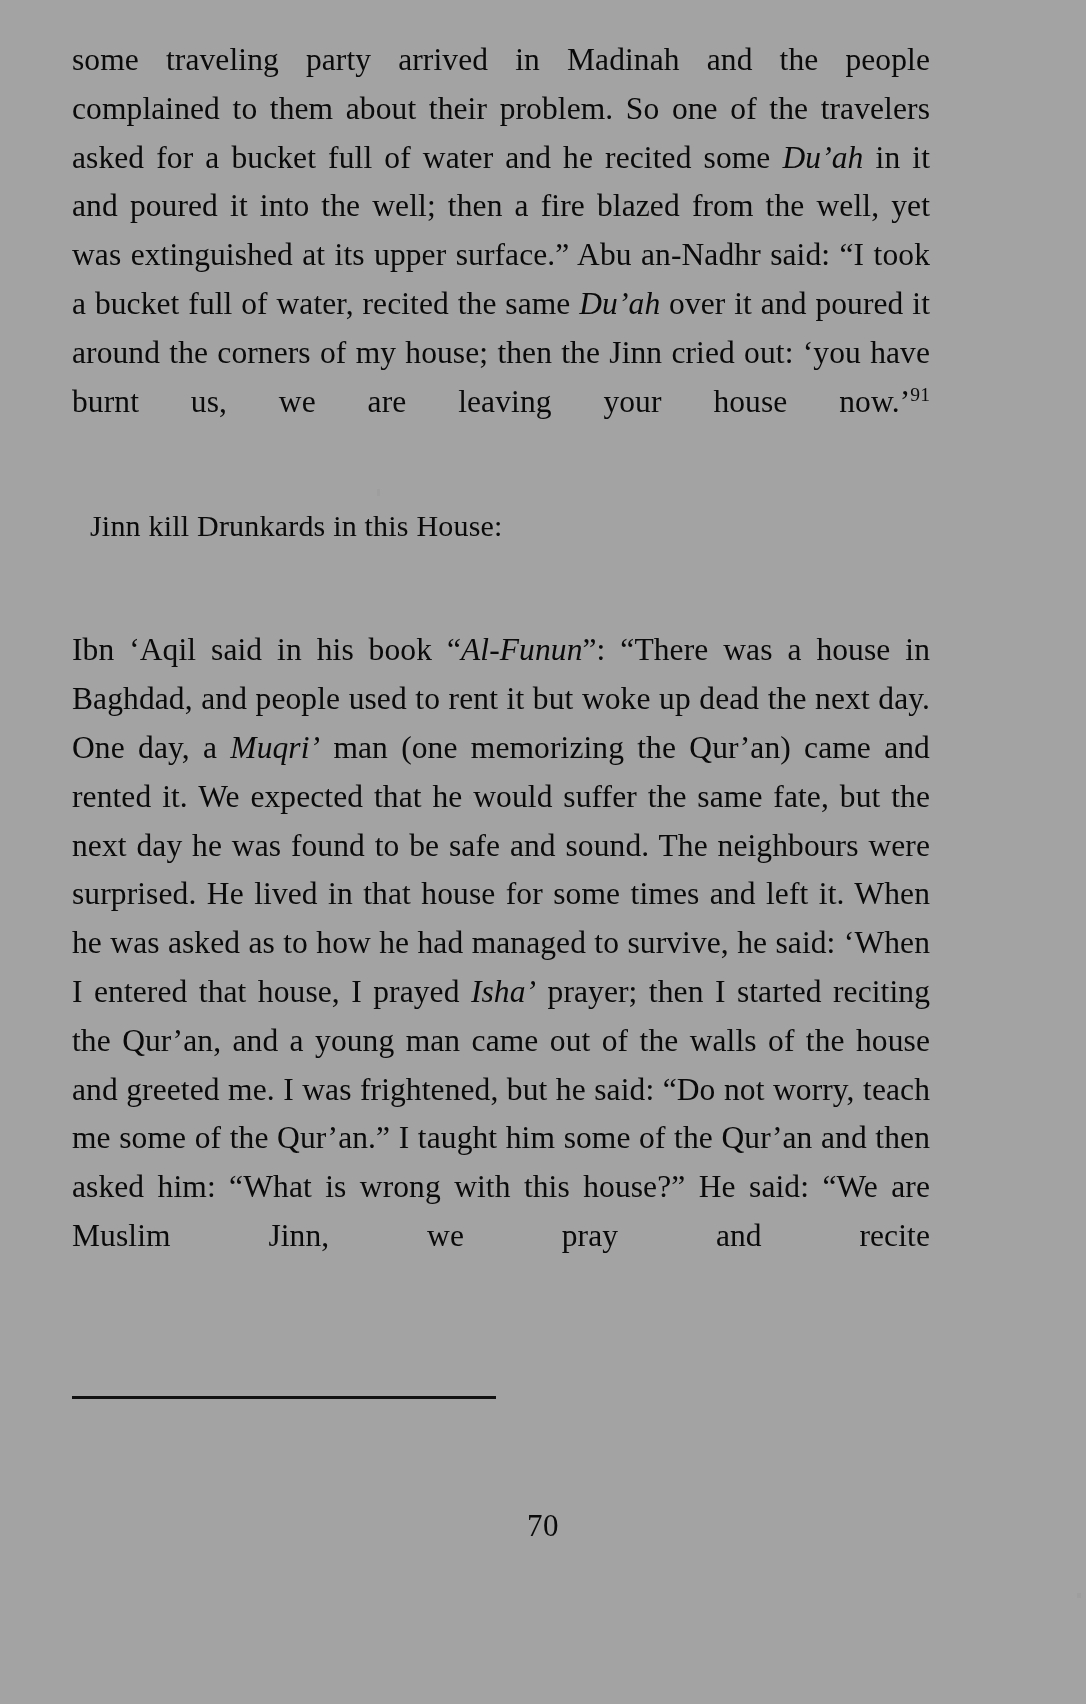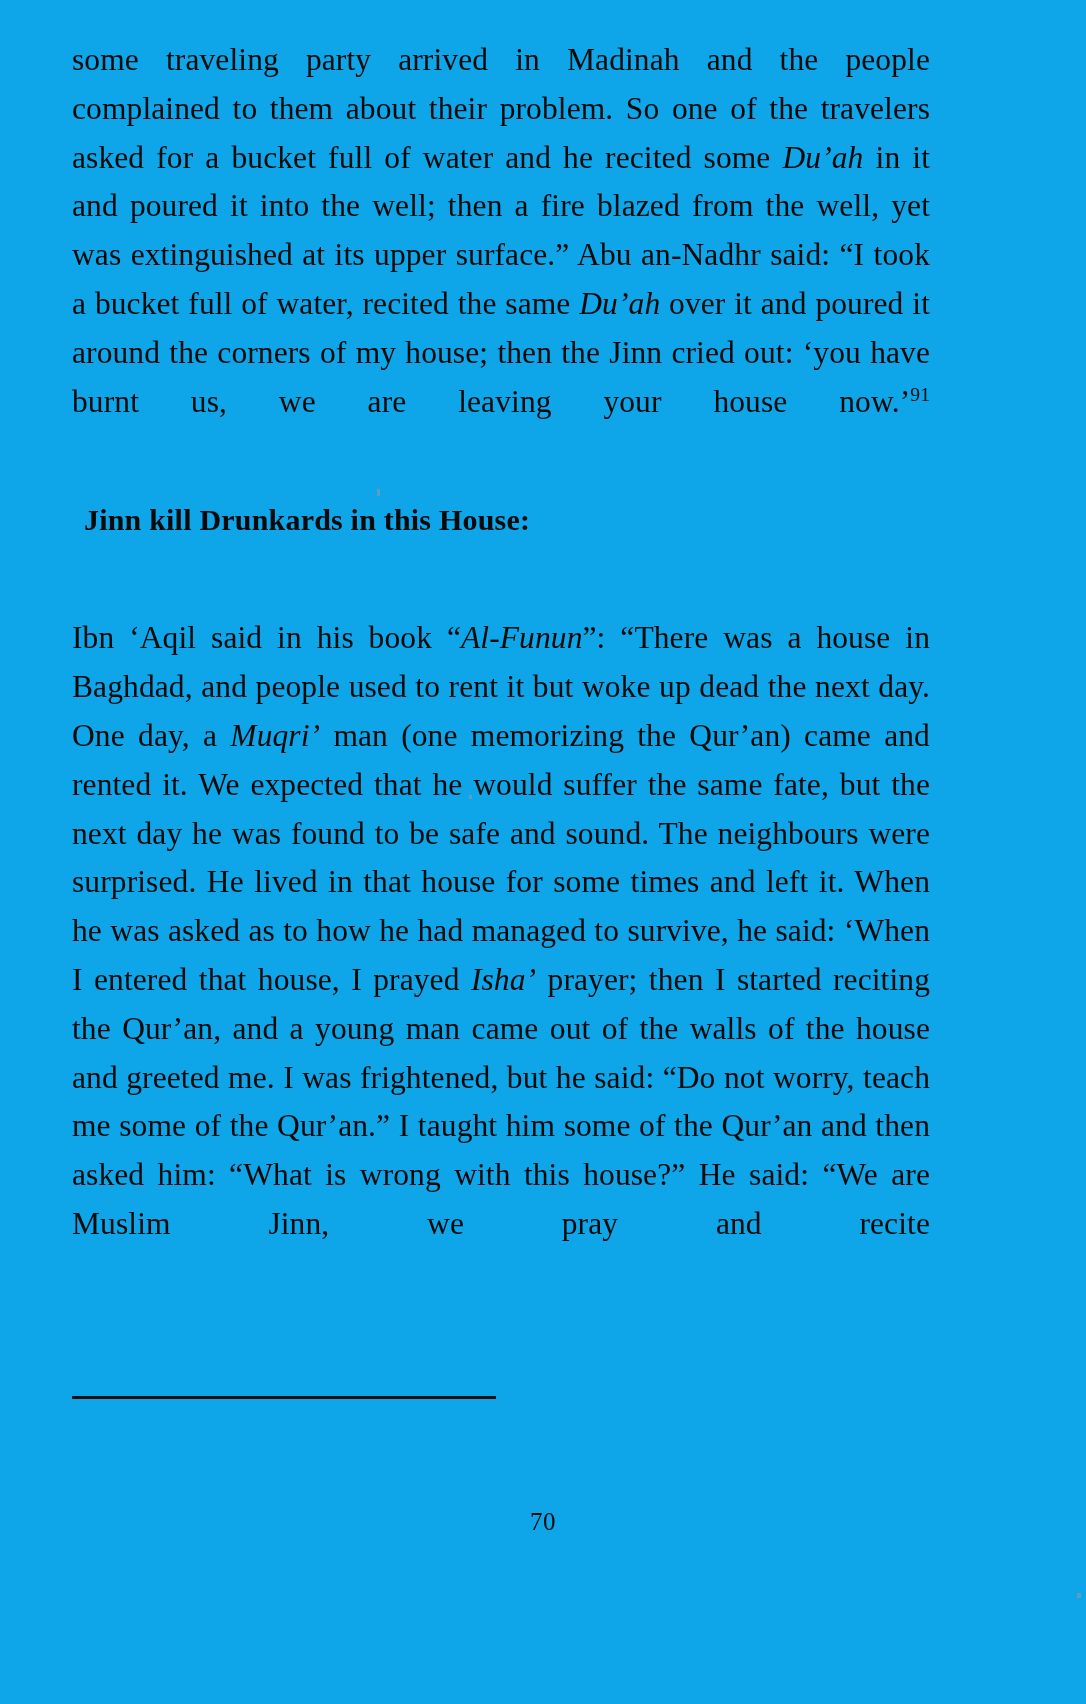--- a/index.html
+++ b/index.html
@@ -14,21 +14,21 @@
     color: #0a0a0a;
     position: relative;
     overflow: hidden;
   }
   .page {
     position: absolute;
     left: 0;
     top: 0;
     width: 1086px;
     height: 1704px;
-    background: #0ea5e9;
+    background: #a3a3a3;
   }
   .content {
     position: absolute;
     left: 72px;
     top: 36px;
     width: 858px;
   }
   p.body-par {
     margin: 0;
     font-size: 31.5px;
@@ -36,23 +36,23 @@
     text-align: justify;
     text-justify: inter-word;
     letter-spacing: 0.1px;
     word-spacing: 0.2px;
     hyphens: none;
   }
   p.body-par.last-line-full {
     text-align-last: justify;
   }
   .sec-heading {
-    margin: 12px;
+    margin: 18px;
     font-size: 30px;
-    font-weight: bold;
+    font-weight: normal;
     line-height: 40px;
     letter-spacing: 0.2px;
   }
   .gap-after-par1 { height: 62px; }
   .gap-after-heading { height: 62px; }
   em { font-style: italic; }
   sup.fn-ref {
     font-size: 0.62em;
     vertical-align: super;
     line-height: 0;
@@ -81,21 +81,21 @@
     vertical-align: super;
     line-height: 0;
     margin-right: 3px;
   }
   .page-number {
     position: absolute;
     left: 0;
     top: 1508px;
     width: 1086px;
     text-align: center;
-    font-size: 25px;
+    font-size: 31px;
     letter-spacing: 0.5px;
   }
   .speck {
     position: absolute;
     background: #9a9a9a;
     opacity: 0.55;
   }
 </style>
 </head>
 <body>

